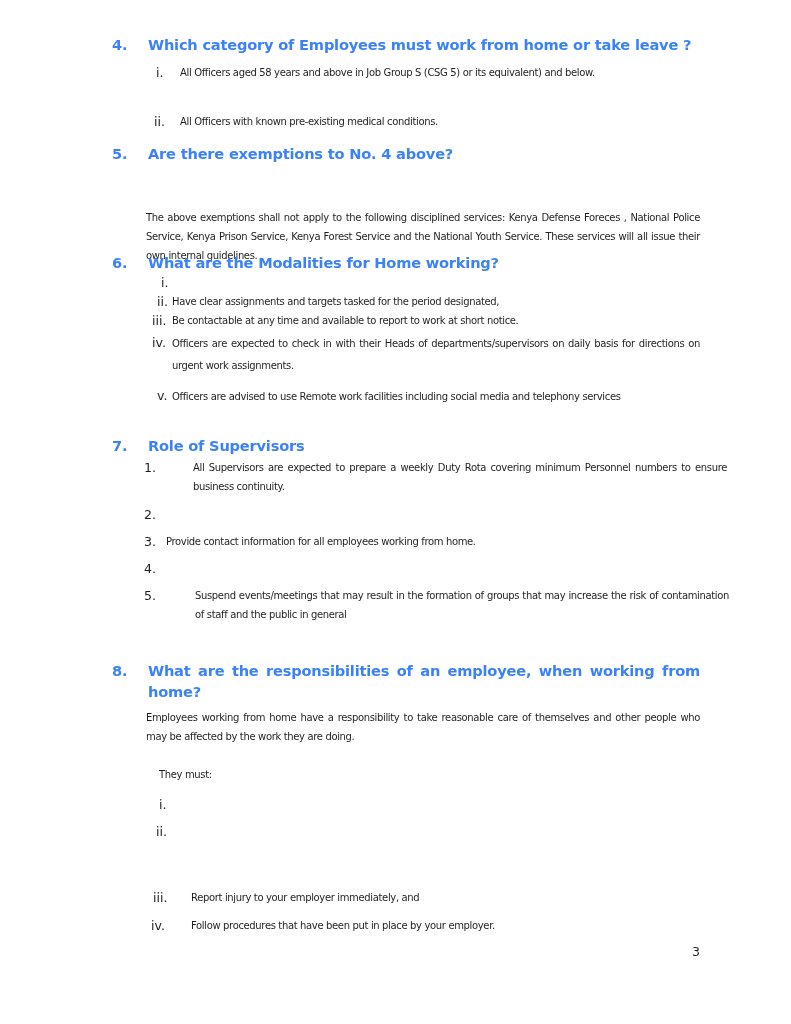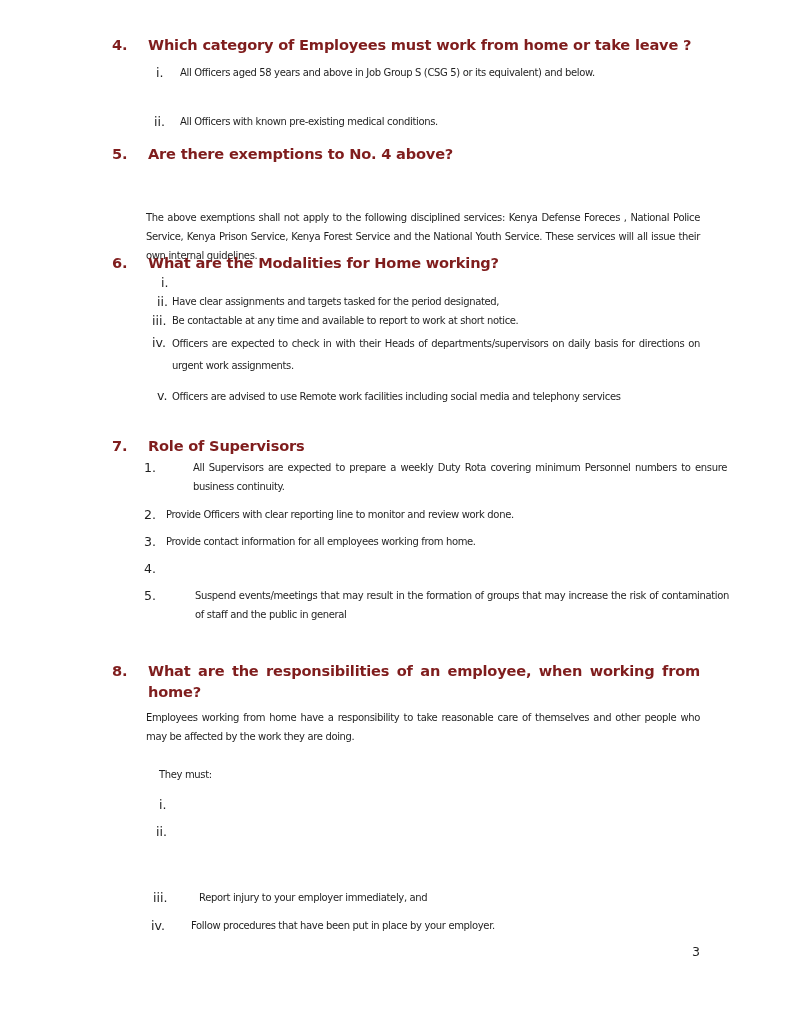--- a/index.html
+++ b/index.html
@@ -1,19 +1,19 @@
 <!DOCTYPE html>
 <html><head>
 <meta charset="utf-8">
 <style>
   html, body { margin: 0; padding: 0; background: #ffffff; }
   body { width: 791px; height: 1024px; position: relative; overflow: hidden;
          font-family: "DejaVu Sans", "Liberation Sans", sans-serif; color: #1a1a1a; }
   .page { position: absolute; left: 0; top: 0; width: 791px; height: 1024px; }
-  .h { position: absolute; font-weight: bold; font-size: 14.6px; color: #7f1d1d; letter-spacing: -0.2px; }
+  .h { position: absolute; font-weight: bold; font-size: 14.6px; color: #3b82f6; letter-spacing: -0.2px; }
   .h .num { position: absolute; left: 0; }
   .h .txt { position: absolute; left: 36px; white-space: nowrap; }
   .t { position: absolute; font-size: 10px; line-height: 19px; color: #1f1f1f; letter-spacing: -0.35px; }
   .j { text-align: justify; text-align-last: left; }
   .mk { position: absolute; font-size: 12.6px; line-height: 19px; color: #1f1f1f; }
   .pn { position: absolute; font-size: 12.6px; color: #1f1f1f; }
 </style>
 </head>
 <body>
 
@@ -50,38 +50,37 @@
   <span class="mk" style="left:157px; top:386px;">v.</span>
   <div class="t j" style="left:172px; top:386px; width:528px; line-height:22px;">Officers are advised to use Remote work facilities including social media and telephony services</div>
 
   <div class="h" style="left:112px; top:437px;">
     <span class="num">7.</span>
     <span class="txt">Role of Supervisors</span>
   </div>
   <span class="mk" style="left:144px; top:458px;">1.</span>
   <div class="t j" style="left:166px; top:458px; width:534px;margin-left:27px;">All Supervisors are expected to prepare a weekly Duty Rota covering minimum Personnel numbers to ensure business continuity.</div>
   <span class="mk" style="left:144px; top:505px;">2.</span>
-  <div class="t" style="left:166px; top:505px; width:534px;">Provide Officers with clear reporting line to monitor and review work done.</div>
   <span class="mk" style="left:144px; top:532px;">3.</span>
   <div class="t" style="left:166px; top:532px; width:534px;">Provide contact information for all employees working from home.</div>
   <span class="mk" style="left:144px; top:559px;">4.</span>
   <span class="mk" style="left:144px; top:586px;">5.</span>
   <div class="t j" style="left:166px; top:586px; width:534px;margin-left:29px;">Suspend events/meetings that may result in the formation of groups that may increase the risk of contamination of staff and the public in general</div>
 
   <div class="h" style="left:112px; top:662px; width:588px;">
     <span class="num">8.</span>
     <span class="txt" style="width:552px; text-align:justify; text-align-last:justify; word-spacing:2px;">What are the responsibilities of an employee, when working from</span>
   </div>
   <div class="h" style="left:148px; top:683px;">
     <span>home?</span>
   </div>
   <div class="t j" style="left:146px; top:708px; width:554px;">Employees working from home have a responsibility to take reasonable care of themselves and other people who may be affected by the work they are doing.</div>
   <div class="t" style="left:159px; top:765px;">They must:</div>
 
   <span class="mk" style="left:159px; top:795px;">i.</span>
   <span class="mk" style="left:156px; top:822px;">ii.</span>
   <span class="mk" style="left:153px; top:888px;">iii.</span>
-  <div class="t" style="left:191px; top:888px; width:509px;margin-left:8px;">Report injury to your employer immediately, and</div>
+  <div class="t" style="left:191px; top:888px; width:509px;">Report injury to your employer immediately, and</div>
   <span class="mk" style="left:151px; top:916px;">iv.</span>
   <div class="t" style="left:191px; top:916px; width:509px;">Follow procedures that have been put in place by your employer.</div>
 
   <div class="pn" style="left:692px; top:944px;">3</div>
 </div>
 
 </body></html>

